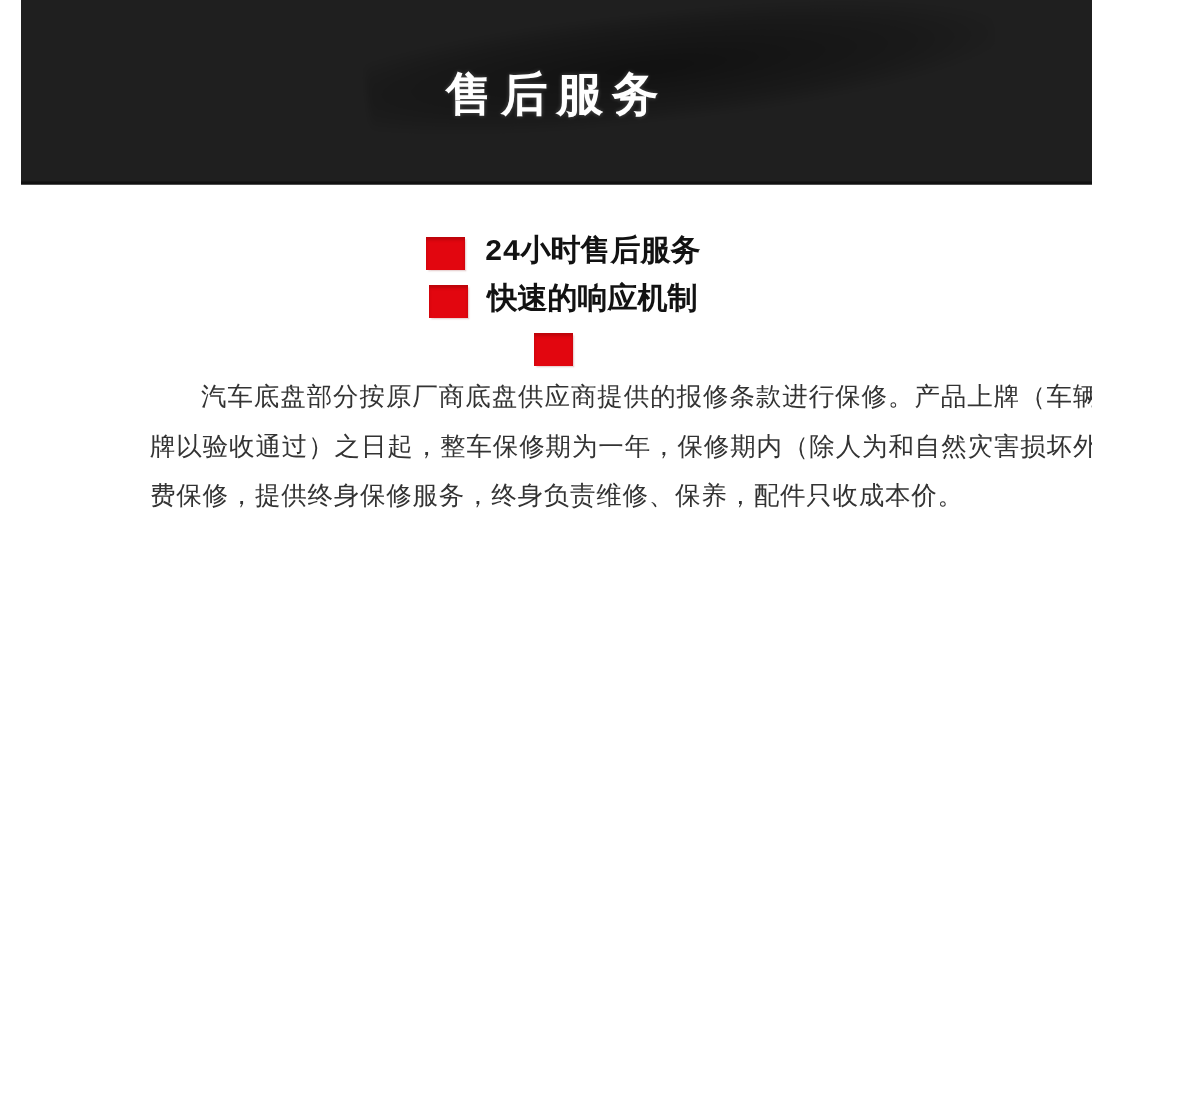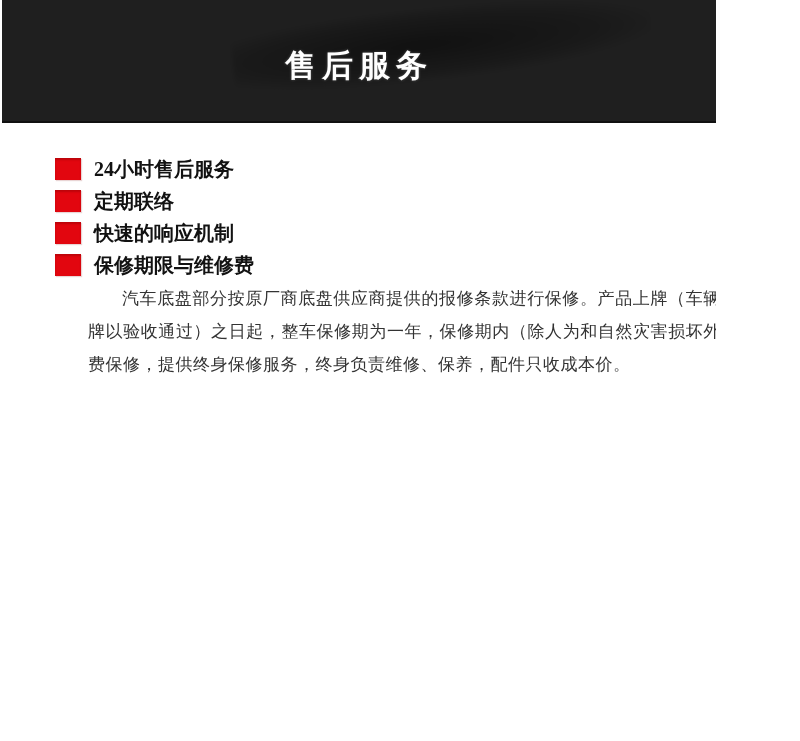--- a/index.html
+++ b/index.html
@@ -6,21 +6,22 @@
     margin: 0;
     padding: 0;
     background: #ffffff;
   }
   .page {
     position: relative;
     width: 716px;
     height: 741px;
     background: #ffffff;
     overflow: hidden;
-    font-family: Liberation Serif, serif;
+    font-family: Liberation Mono, monospace;
+    padding-left: 12px;
   }
 
   
   .banner {
     position: relative;
     height: 121px;
     margin-left: 2px;
     background: var(--banner-bg, #1f1f1f);
     border-bottom: 2px solid #111111;
     overflow: hidden;
@@ -52,20 +53,21 @@
   .content {
     padding: 28px 44px 0 55px;
   }
   .sec {
     margin-top: 4px;
   }
   .sec-head {
     display: flex;
     align-items: center;
     height: 28px;
+    justify-content: center;
   }
   .bullet {
     flex: 0 0 auto;
     width: 26px;
     height: 22px;
     margin-right: 13px;
     background: var(--bullet-red, #e2060f);
     box-shadow: inset 0 2px 2px rgba(120,0,0,0.35), 1px 1px 1px rgba(200,150,150,0.4);
   }
   .sec-title {
@@ -100,35 +102,30 @@
   <main class="content">
 
     <section class="sec">
       <div class="sec-head">
         <span class="bullet"></span>
         <h2 class="sec-title">24小时售后服务</h2>
       </div>
     </section>
 
     <section class="sec">
-      <div class="sec-head">
-        <span class="bullet"></span>
-        <h2 class="sec-title">定期联络</h2>
-      </div>
     </section>
 
     <section class="sec">
       <div class="sec-head">
         <span class="bullet"></span>
         <h2 class="sec-title">快速的响应机制</h2>
       </div>
     </section>
 
     <section class="sec">
       <div class="sec-head">
         <span class="bullet"></span>
-        <h2 class="sec-title">保修期限与维修费</h2>
       </div>
       <p class="para">汽车底盘部分按原厂商底盘供应商提供的报修条款进行保修。产品上牌（车辆不上牌以验收通过）之日起，整车保修期为一年，保修期内（除人为和自然灾害损坏外）免费保修，提供终身保修服务，终身负责维修、保养，配件只收成本价。</p>
     </section>
 
   </main>
 </div>
 
 </body></html>

